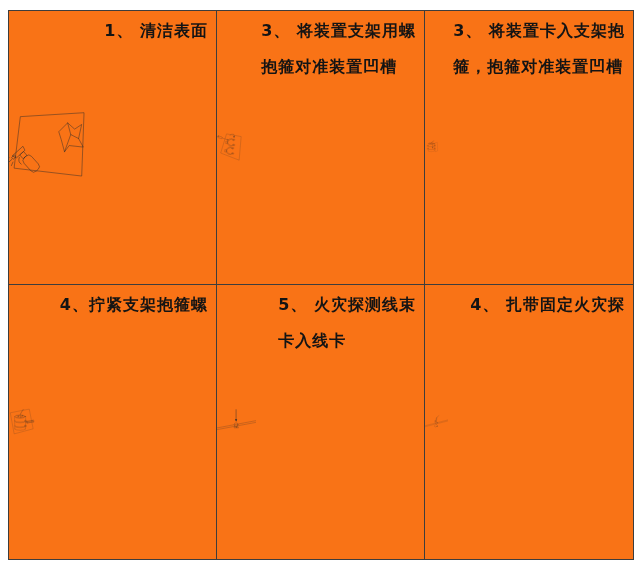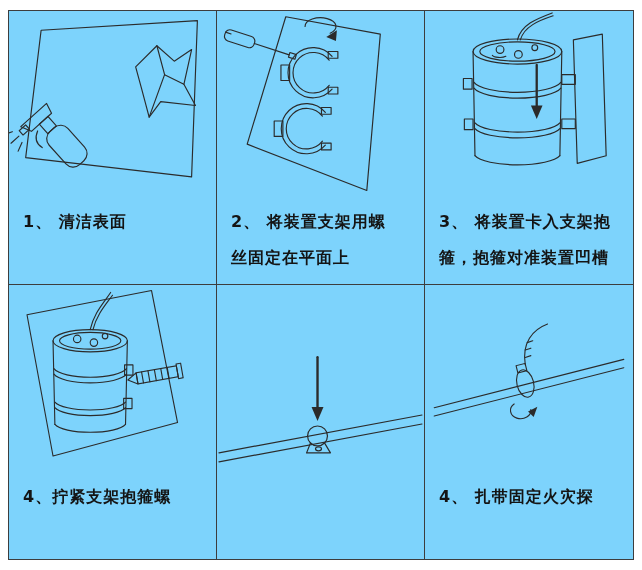--- a/index.html
+++ b/index.html
@@ -7,21 +7,21 @@
     width:642px;height:570px;position:relative;background:#ffffff;
     font-family:"DejaVu Sans","Liberation Sans",sans-serif;
   }
   .grid{
     position:absolute;left:8px;top:10px;width:624px;height:548px;
     display:grid;grid-template-columns:1fr 1fr 1fr;grid-template-rows:1fr 1fr;
     border:1.5px solid #3d3d3d;background:#ffffff;
   }
   .cell{
     border-right:1.5px solid #3d3d3d;border-bottom:1.5px solid #3d3d3d;
-    display:flex;flex-direction:column;overflow:hidden;background:#7dd3fc;
+    display:flex;flex-direction:row;overflow:hidden;background:#f97316;
   }
   .cell:nth-child(3n){border-right:none;}
   .cell:nth-child(n+4){border-bottom:none;gap:8px;}
   .illus{flex:1 1 auto;min-height:0;}
   .illus svg{width:100%;height:100%;display:block;}
   .caption{
     flex:0 0 auto;height:80px;padding:2px 8px 0 14px;
     font-weight:bold;font-size:16px;color:#141414;letter-spacing:1px;
   }
   .cap-line{line-height:36px;white-space:nowrap;}
@@ -81,22 +81,22 @@
               <line x1="-20" y1="-2" x2="-14" y2="-2"></line>
               <line x1="12" y1="0" x2="50" y2="0"></line>
               <rect x="50" y="-2.5" width="7" height="5"></rect>
             </g>
             <path d="M88,16 a16,9 0 1 1 26,7"></path>
           </g>
           <polygon class="solid" points="110,27 121,20 120,31"></polygon>
         </svg>
       </div>
       <div class="caption">
-        <div class="cap-line">2、 将装置支架用螺</div>
-        <div class="cap-line">丝固定在平面上</div>
+        <div class="cap-line">3、 将装置支架用螺</div>
+        <div class="cap-line">抱箍对准装置凹槽</div>
       </div>
     </div>
 
     <div class="cell">
       <div class="illus">
         <svg viewBox="0 0 208 198">
           <g class="ink">
             <polygon points="150,30 180,24 184,150 154,158"></polygon>
             <rect x="138" y="66" width="14" height="10"></rect>
             <rect x="138" y="112" width="14" height="10"></rect>
@@ -175,20 +175,24 @@
             <line x1="2" y1="130" x2="206" y2="92"></line>
             <line x1="2" y1="139" x2="206" y2="101"></line>
             <circle cx="101" cy="113" r="10"></circle>
             <path d="M94,120 L90,130 L114,130 L108,120"></path>
             <ellipse cx="102" cy="126" rx="3" ry="2"></ellipse>
             <line x1="101" y1="34" x2="101" y2="86" stroke-width="2.4"></line>
           </g>
           <polygon class="solid" points="95,84 107,84 101,98"></polygon>
         </svg>
       </div>
+      <div class="caption">
+        <div class="cap-line">5、 火灾探测线束</div>
+        <div class="cap-line">卡入线卡</div>
+      </div>
     </div>
 
     <div class="cell">
       <div class="illus">
         <svg viewBox="0 0 208 198">
           <g class="ink">
             <line x1="2" y1="132" x2="206" y2="80"></line>
             <line x1="2" y1="141" x2="206" y2="89"></line>
             <g transform="translate(100,106) rotate(-14)">
               <ellipse cx="0" cy="0" rx="9" ry="15"></ellipse>

